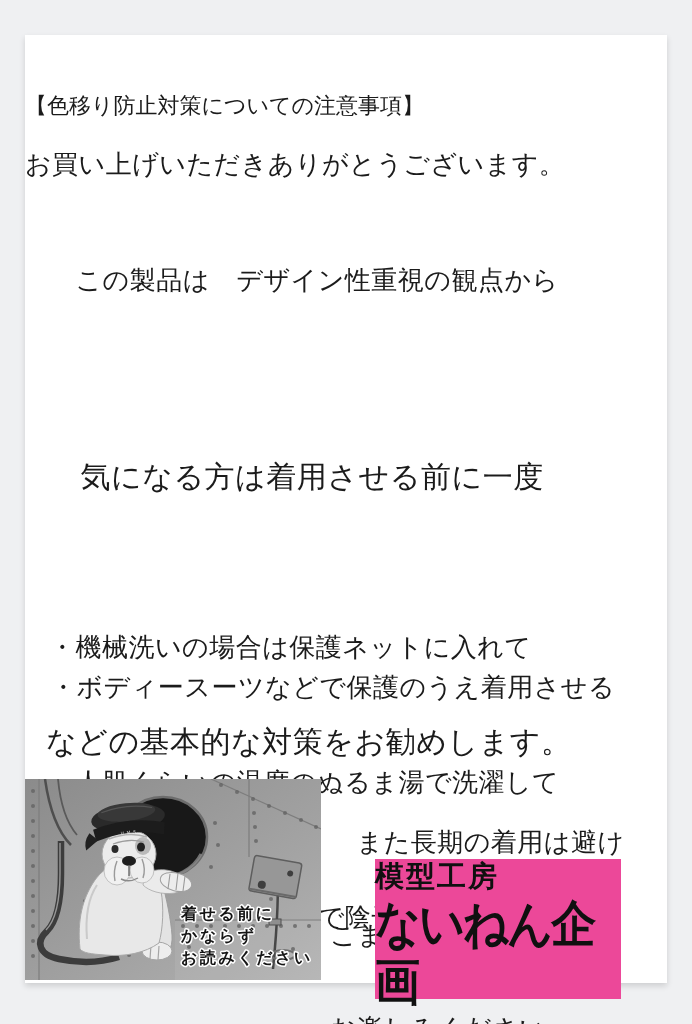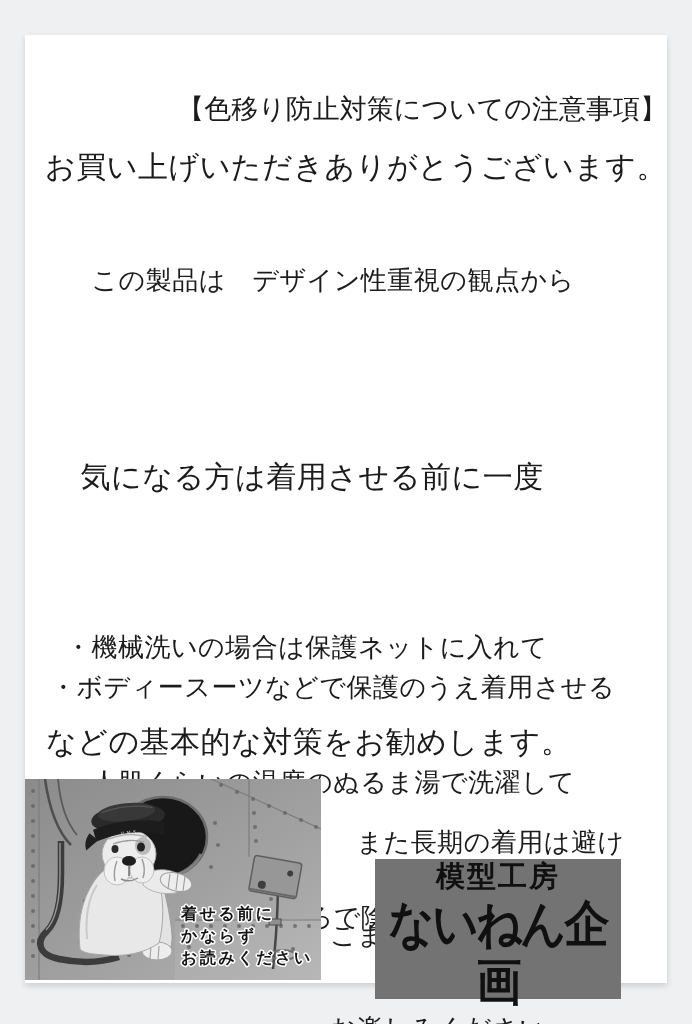--- a/index.html
+++ b/index.html
@@ -18,45 +18,45 @@
   }
   .txt{
     position:absolute;
     color:#1b1b1b;
     font-weight:500;
     white-space:pre;
     letter-spacing:0.5px;
   }
   .doc-title{
     left:0;right:0;top:56px;
-    text-align:right;
-    font-size:27px;
+    text-align:left;
+    font-size:22px;
     letter-spacing:0;
   }
   .thanks-line{
     left:0;right:0;top:112px;
-    text-align:right;
-    font-size:30px;
-  }
-  .block{font-size:26px;left:40px;}
+    text-align:left;
+    font-size:26px;
+  }
+  .block{font-size:26px;left:24px;}
   .block div{height:31px;line-height:31px;}
   .b-product{top:170px;line-height:30px;}
   .b-product div{height:30px;line-height:30px;}
   .b-process{top:258px;}
   .l-concern{top:427px;font-size:30px;left:25px;line-height:30px;}
   .b-machine{top:492px;}
   .b-machine div{height:29px;line-height:29px;margin-top:44px;}
   .l-bodysuit{top:637px;font-size:26px;left:25px;line-height:30px;}
   .l-recommend{top:692px;font-size:30px;left:21px;line-height:30px;}
   .b-longwear{top:730px;left:305px;}
   .logo-box{
     position:absolute;left:350px;top:824px;width:246px;
-    text-align:center;color:#101010;
+    color:#101010;
     font-family:"DejaVu Serif","Liberation Serif",serif;
-    background:#737373;
+    background:#ec4899;
     padding-bottom:0;
   }
   .logo-studio{font-size:29px;font-weight:bold;letter-spacing:2px;line-height:34px;}
   .logo-name{
     font-size:45px;font-weight:bold;letter-spacing:-2px;line-height:52px;
     transform:scaleY(1.12);transform-origin:top center;margin-top:2px;
   }
   .photo{
     position:absolute;left:0;top:744px;width:296px;height:201px;border-radius:22px;
   }

